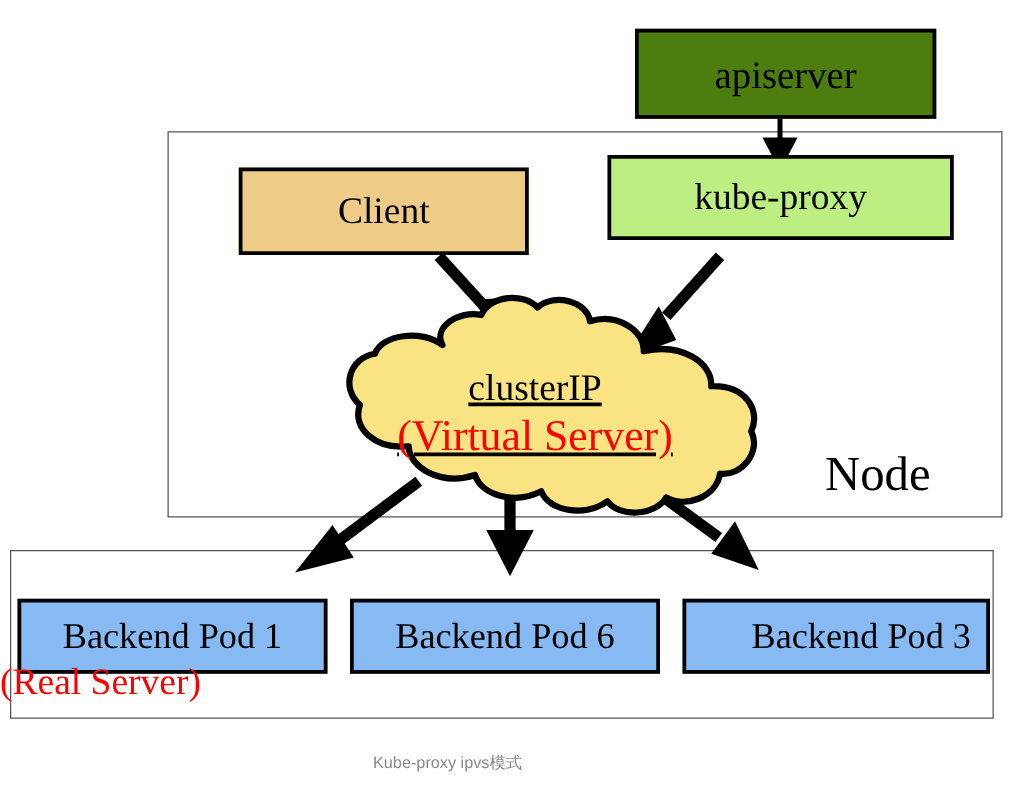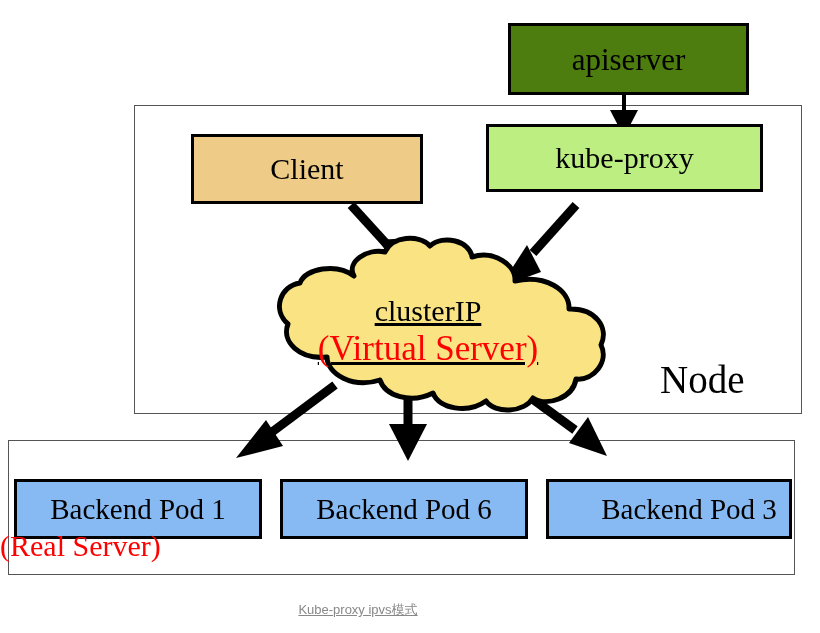--- a/index.html
+++ b/index.html
@@ -107,21 +107,20 @@
     line-height: 1;
   }
   #caption {
     position: absolute;
     left: 0px; top: 601px;
     width: 716px;
     text-align: center;
     font-size: 13px;
     color: #888888;
     font-family: "Liberation Sans", "DejaVu Sans", sans-serif;
-    text-decoration: underline;
   }
 </style>
 </head>
 <body>
 
 <div id="canvas">
 
   <div class="outline-box" id="node-box"></div>
   <div class="outline-box" id="pods-box"></div>
 

